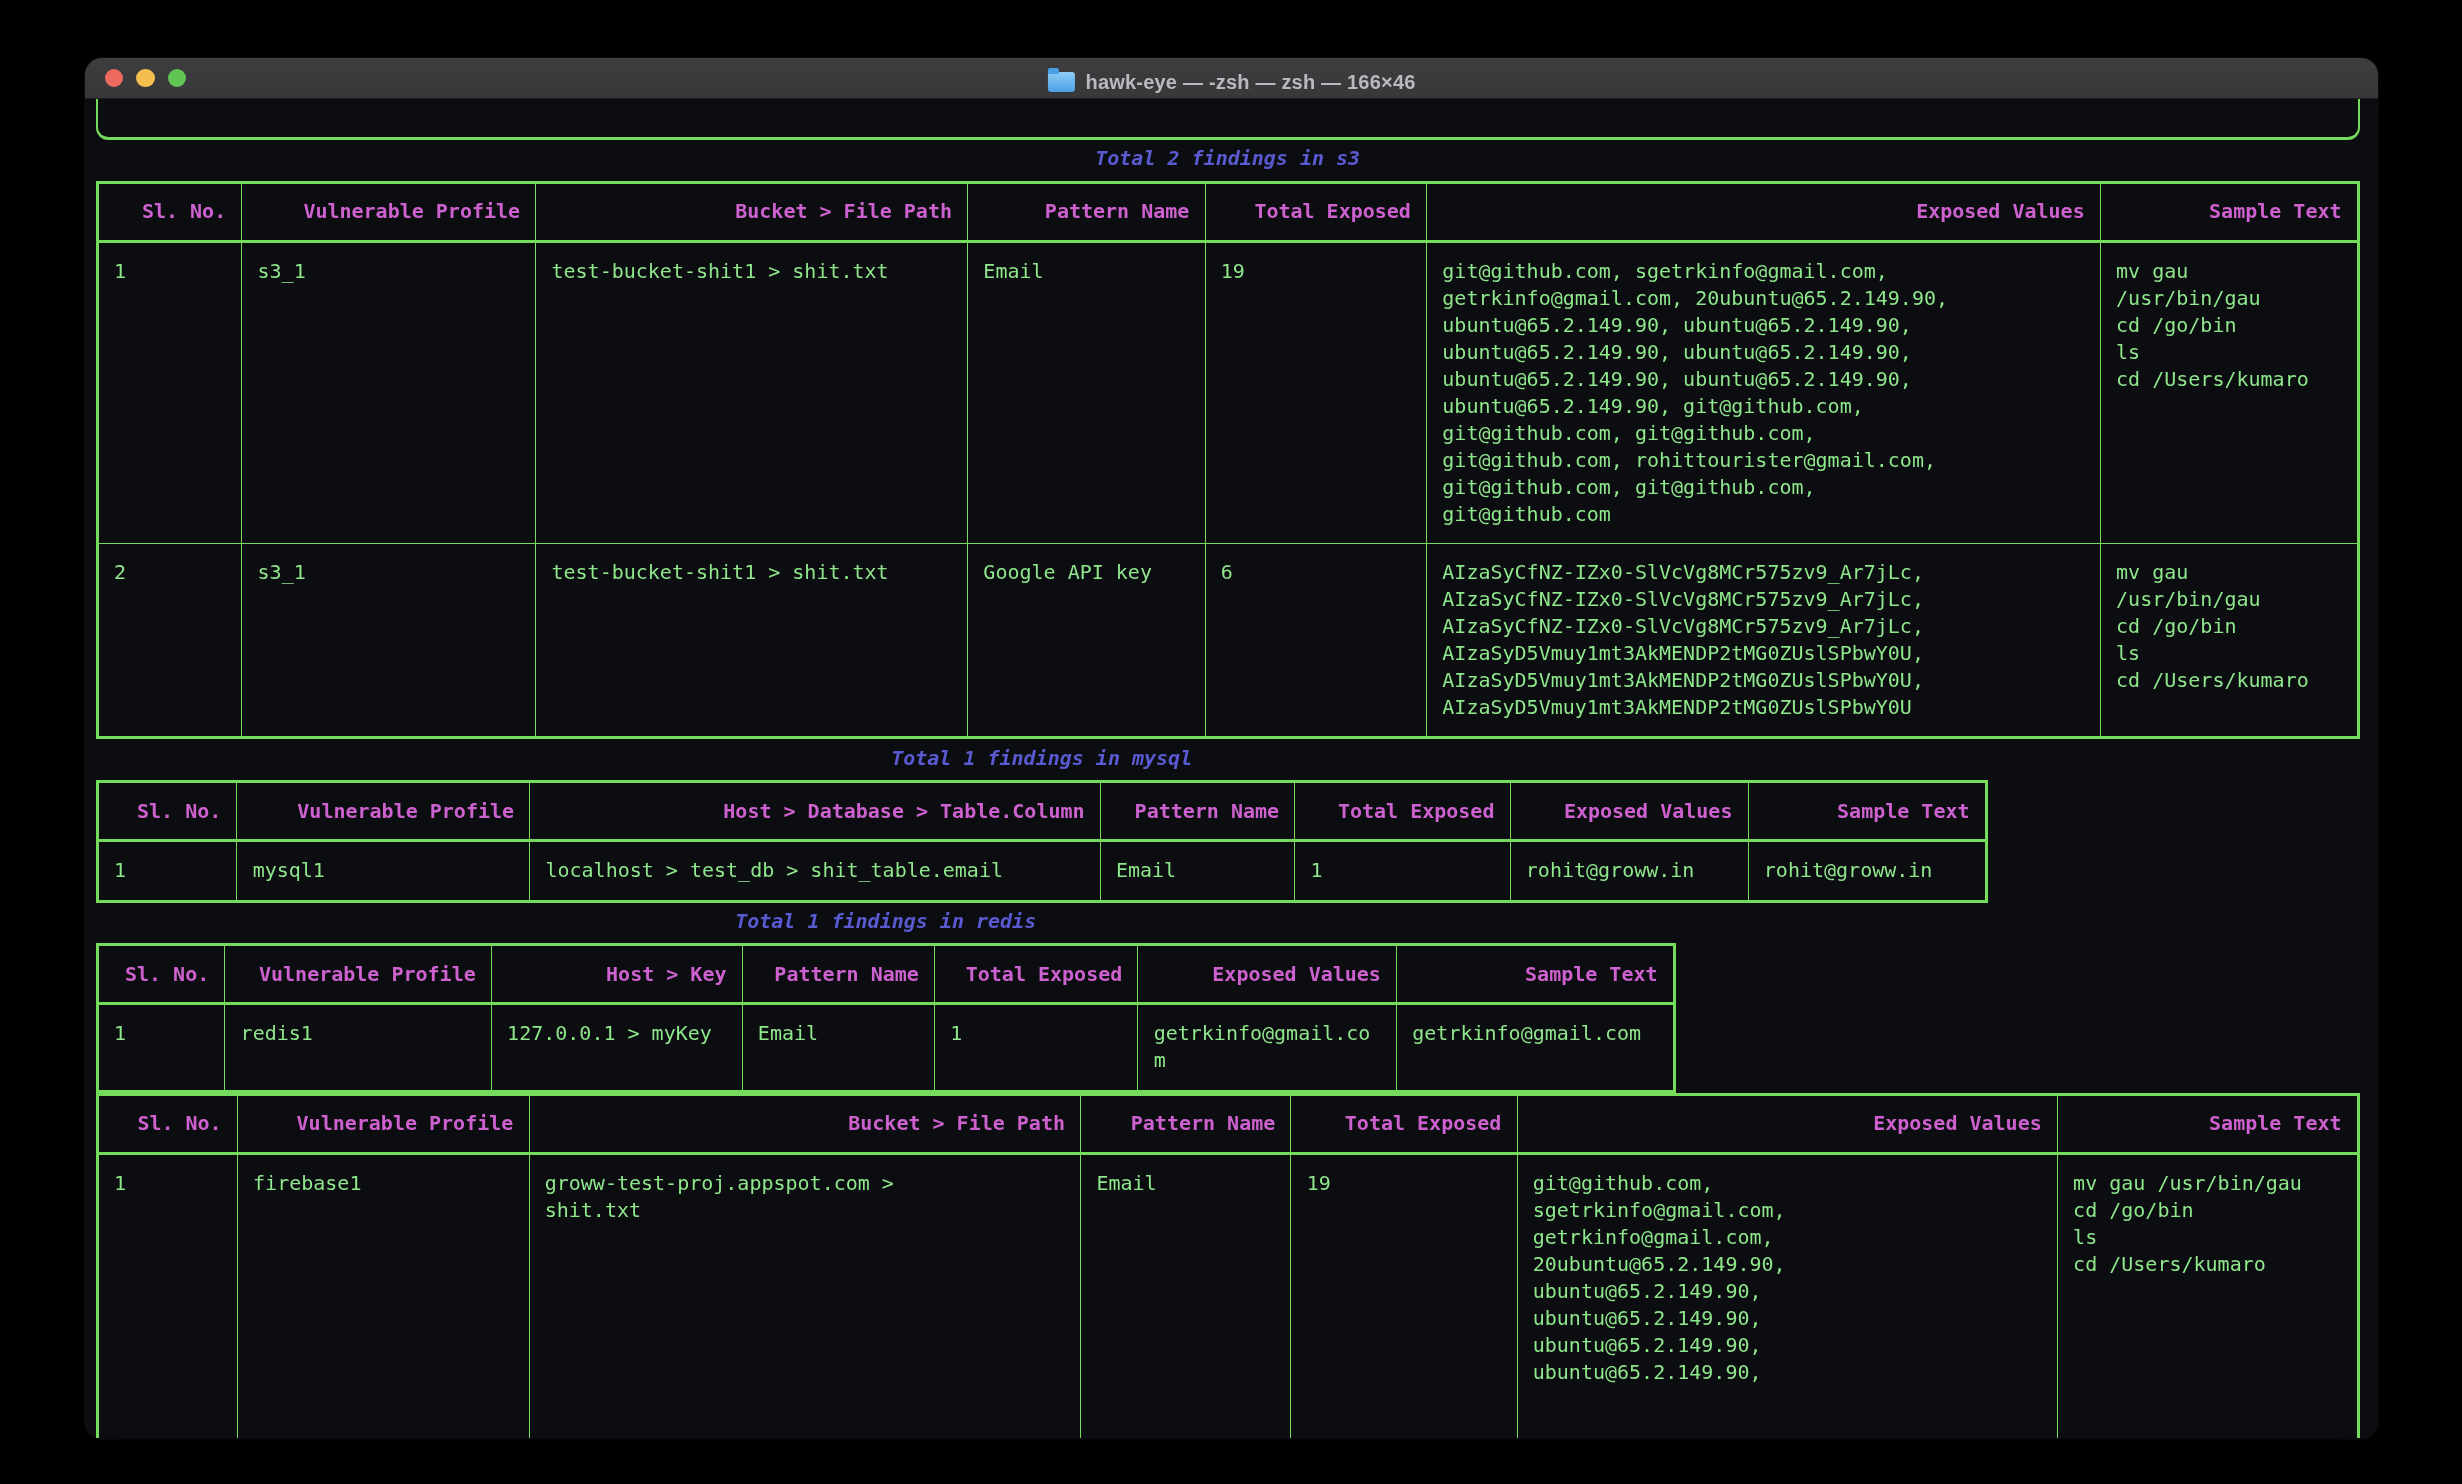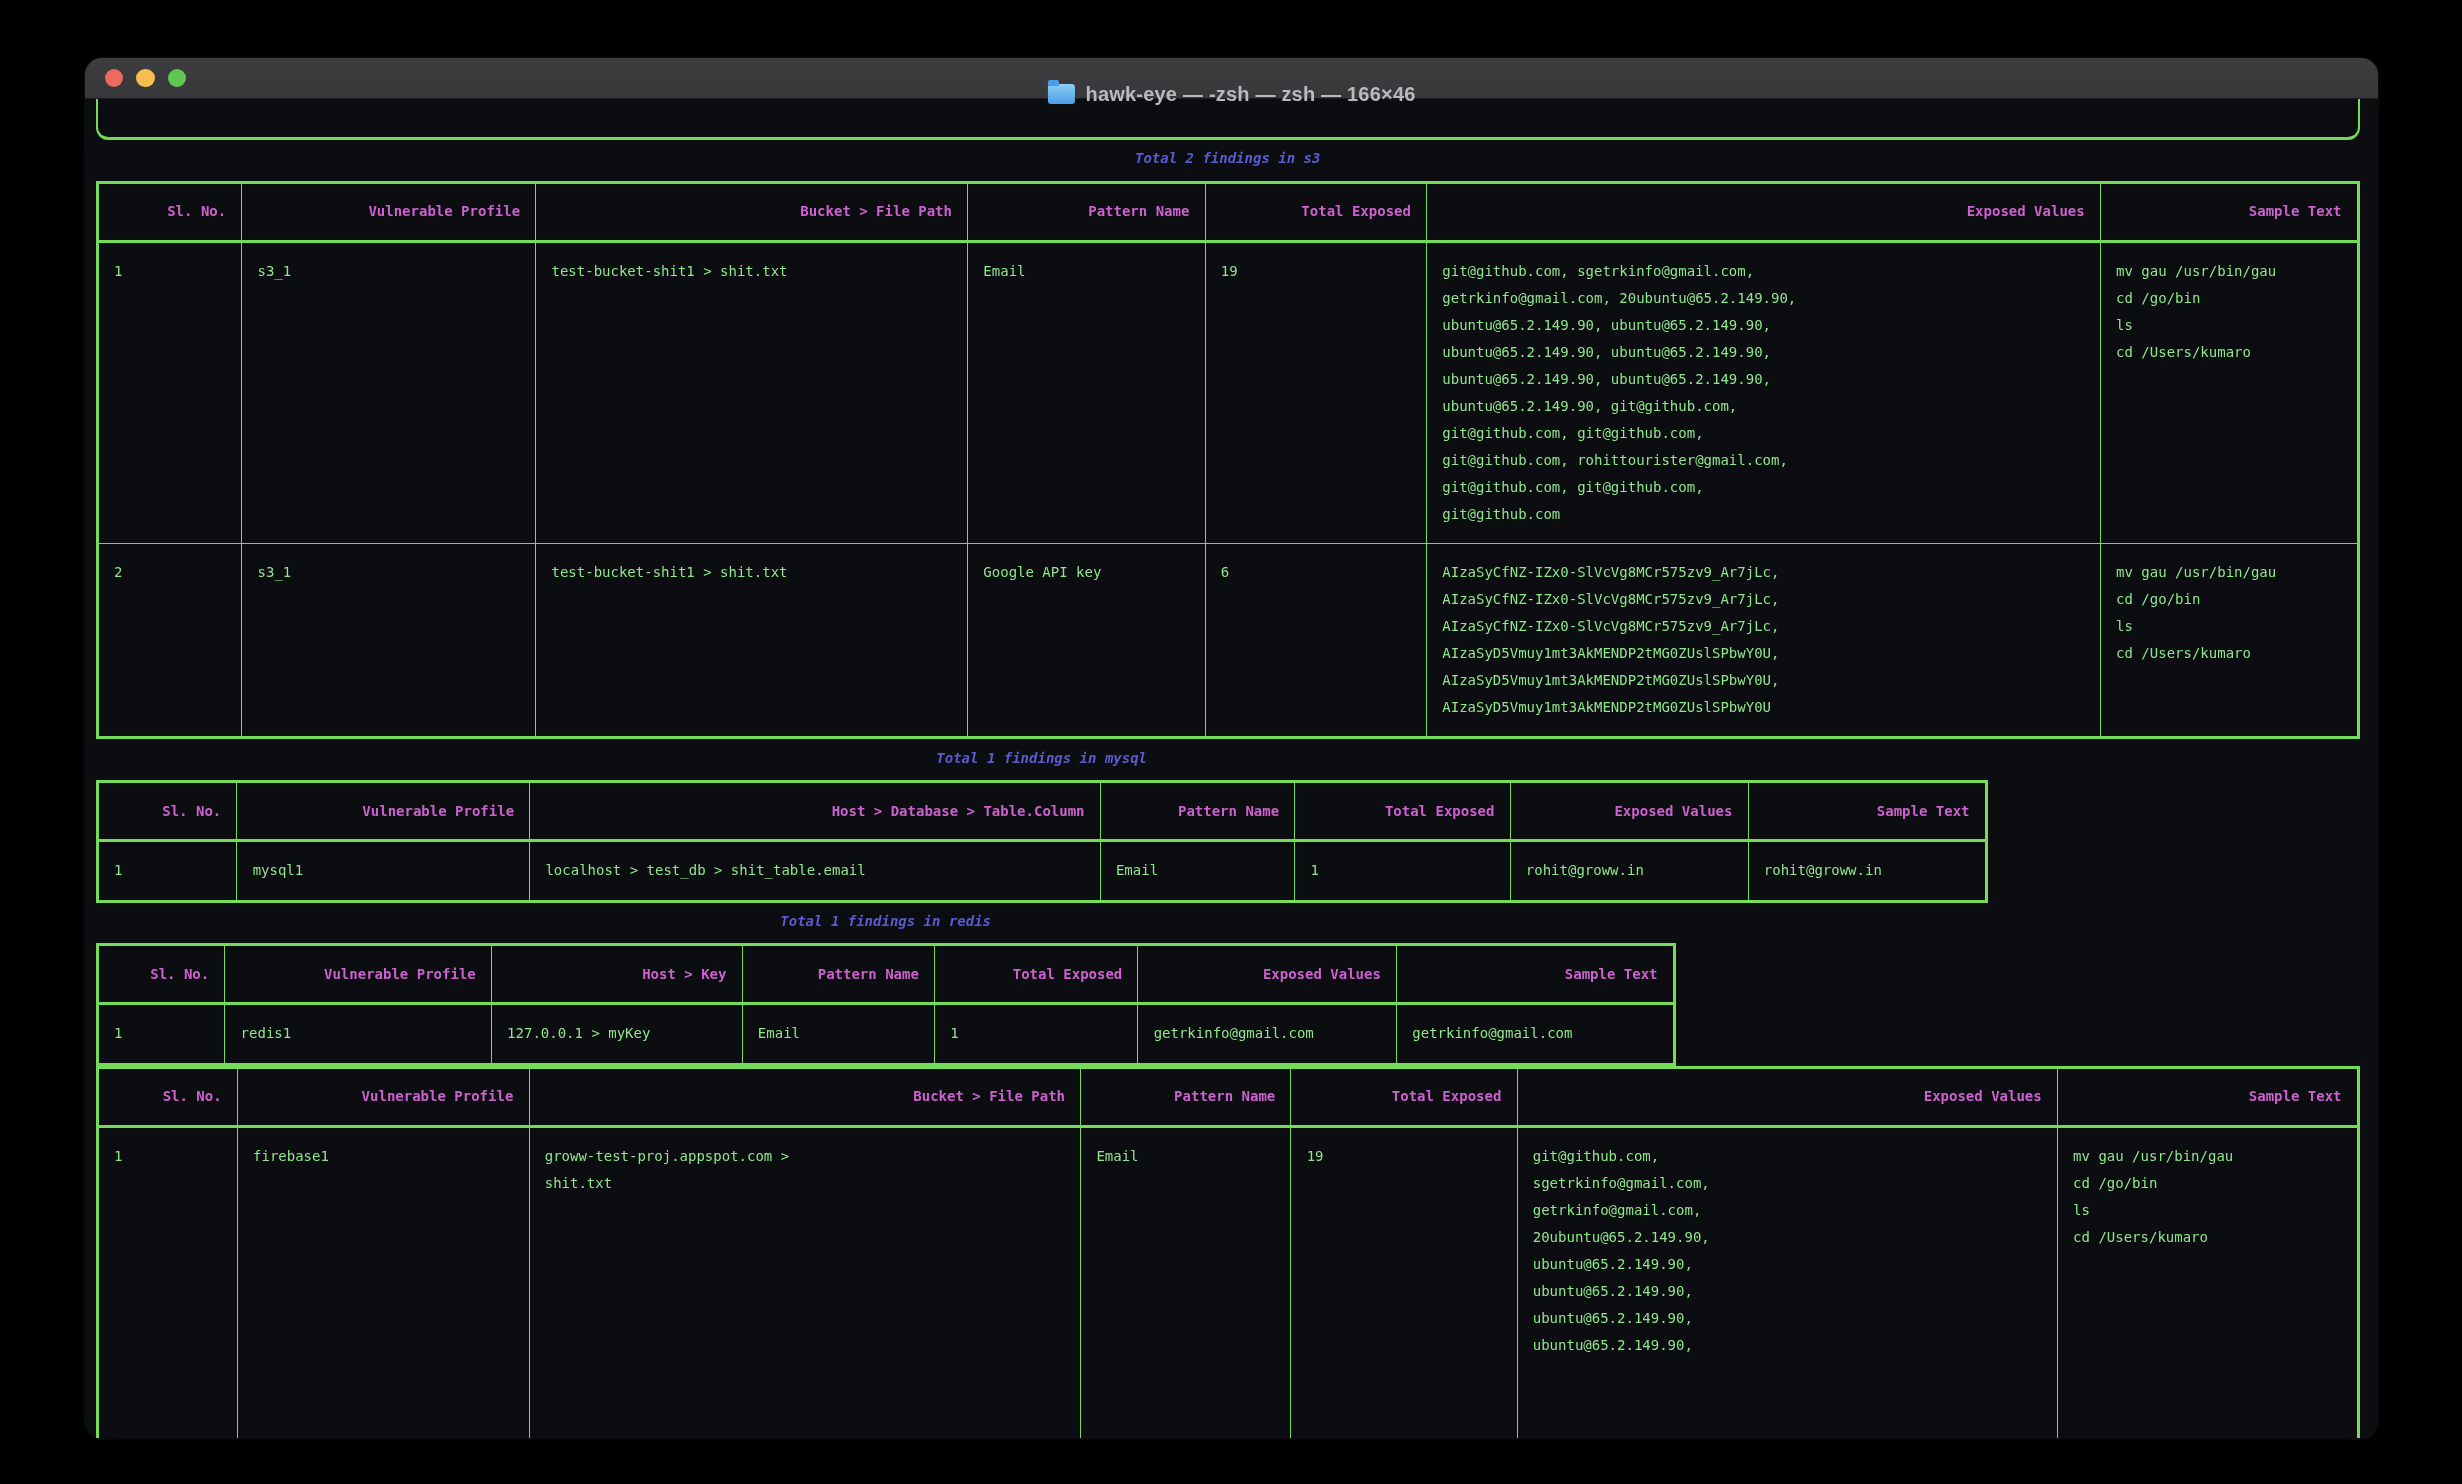--- a/index.html
+++ b/index.html
@@ -26,40 +26,40 @@
     height:41px;background:linear-gradient(#3d3d3f,var(--titlebar-bg));
     border-bottom:0.8px solid #1c1c1e;position:relative;
     display:flex;align-items:center;
   }
   .lights{display:flex;gap:13px;padding-left:20px;}
   .light{width:18.3px;height:18.3px;border-radius:50%;display:inline-block;}
   .light.red{background:var(--light-red);}
   .light.yellow{background:var(--light-yellow);}
   .light.green{background:var(--light-green);}
   .titlewrap{
-    position:absolute;left:50%;top:16px;transform:translateX(-50%);
+    position:absolute;left:50%;top:4px;transform:translateX(-50%);
     height:100%;display:flex;align-items:center;gap:10.7px;
   }
   .foldericon{
     position:relative;width:27.4px;height:20.6px;border-radius:3px;
     background:linear-gradient(#8ecdf5,#4b9fe6);
   }
   .foldericon::before{
     content:"";position:absolute;left:0;top:-3.8px;width:11.4px;height:6.1px;
     border-radius:2.3px 2.3px 0 0;background:#4b9fe6;
   }
   .wtitle{
     color:#b9babd;font-family:"Liberation Sans","DejaVu Sans",sans-serif;
     font-size:20px;font-weight:bold;letter-spacing:0.2px;white-space:nowrap;
   }
 
   .term{
     height:calc(100% - 42px);overflow:hidden;
     padding:0 15.2px 0 10.7px;
-    font-size:14px;line-height:27px;color:var(--text-green);
+    font-size:20px;line-height:27px;color:var(--text-green);
   }
   .remnant{
     width:2264px;height:41px;
     border-left:2.3px solid var(--border-green);
     border-right:2.3px solid var(--border-green);
     border-bottom:3px solid var(--border-green);
     border-radius:0 0 12.2px 12.2px;
   }
   section.finding{display:block;}
   .sec-title{

